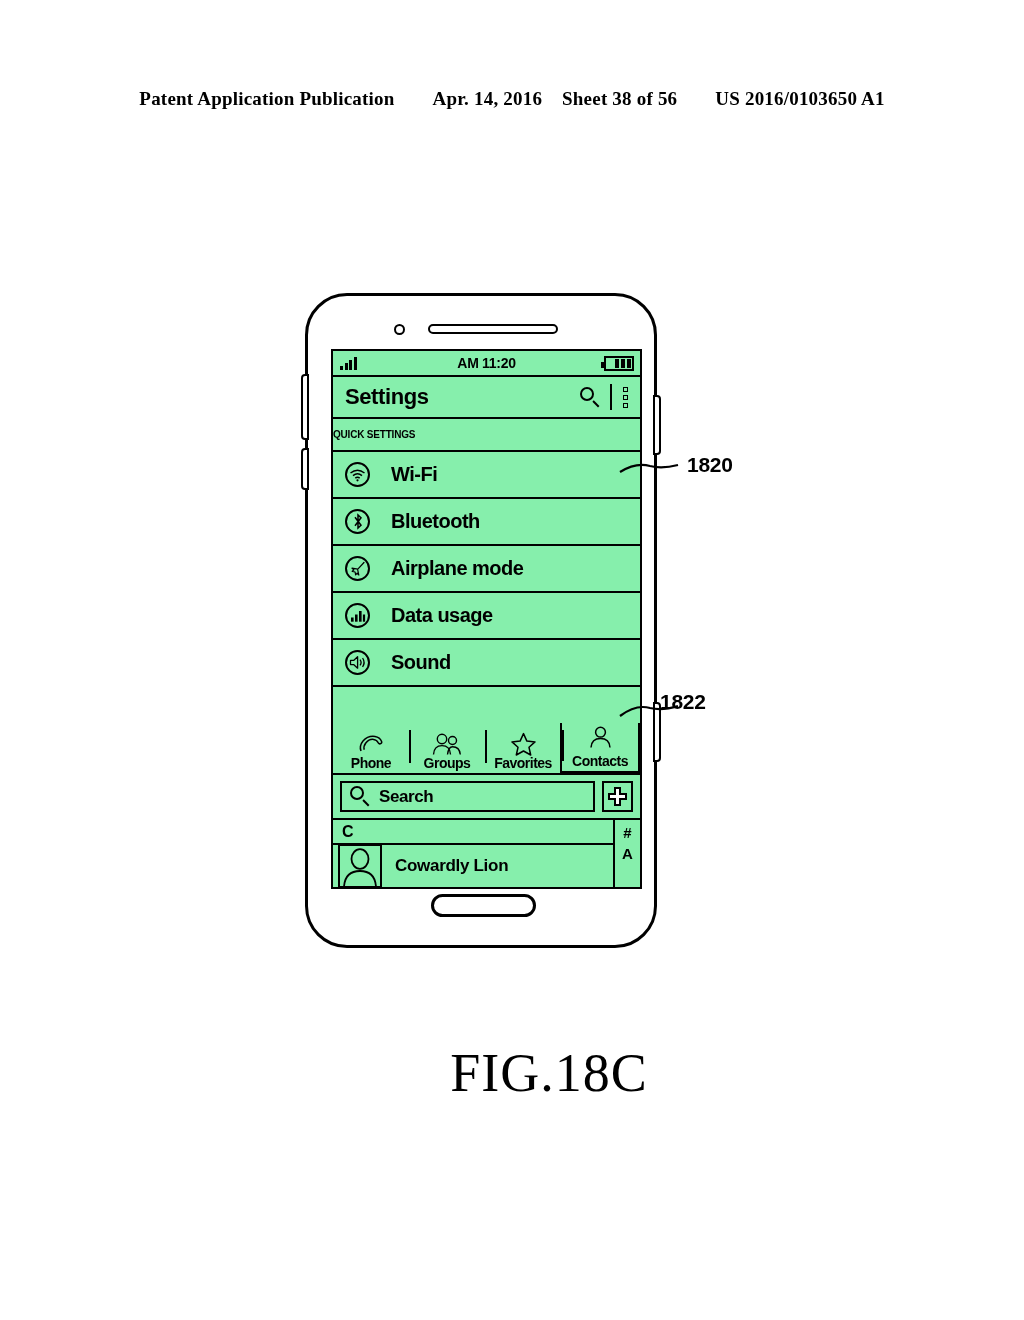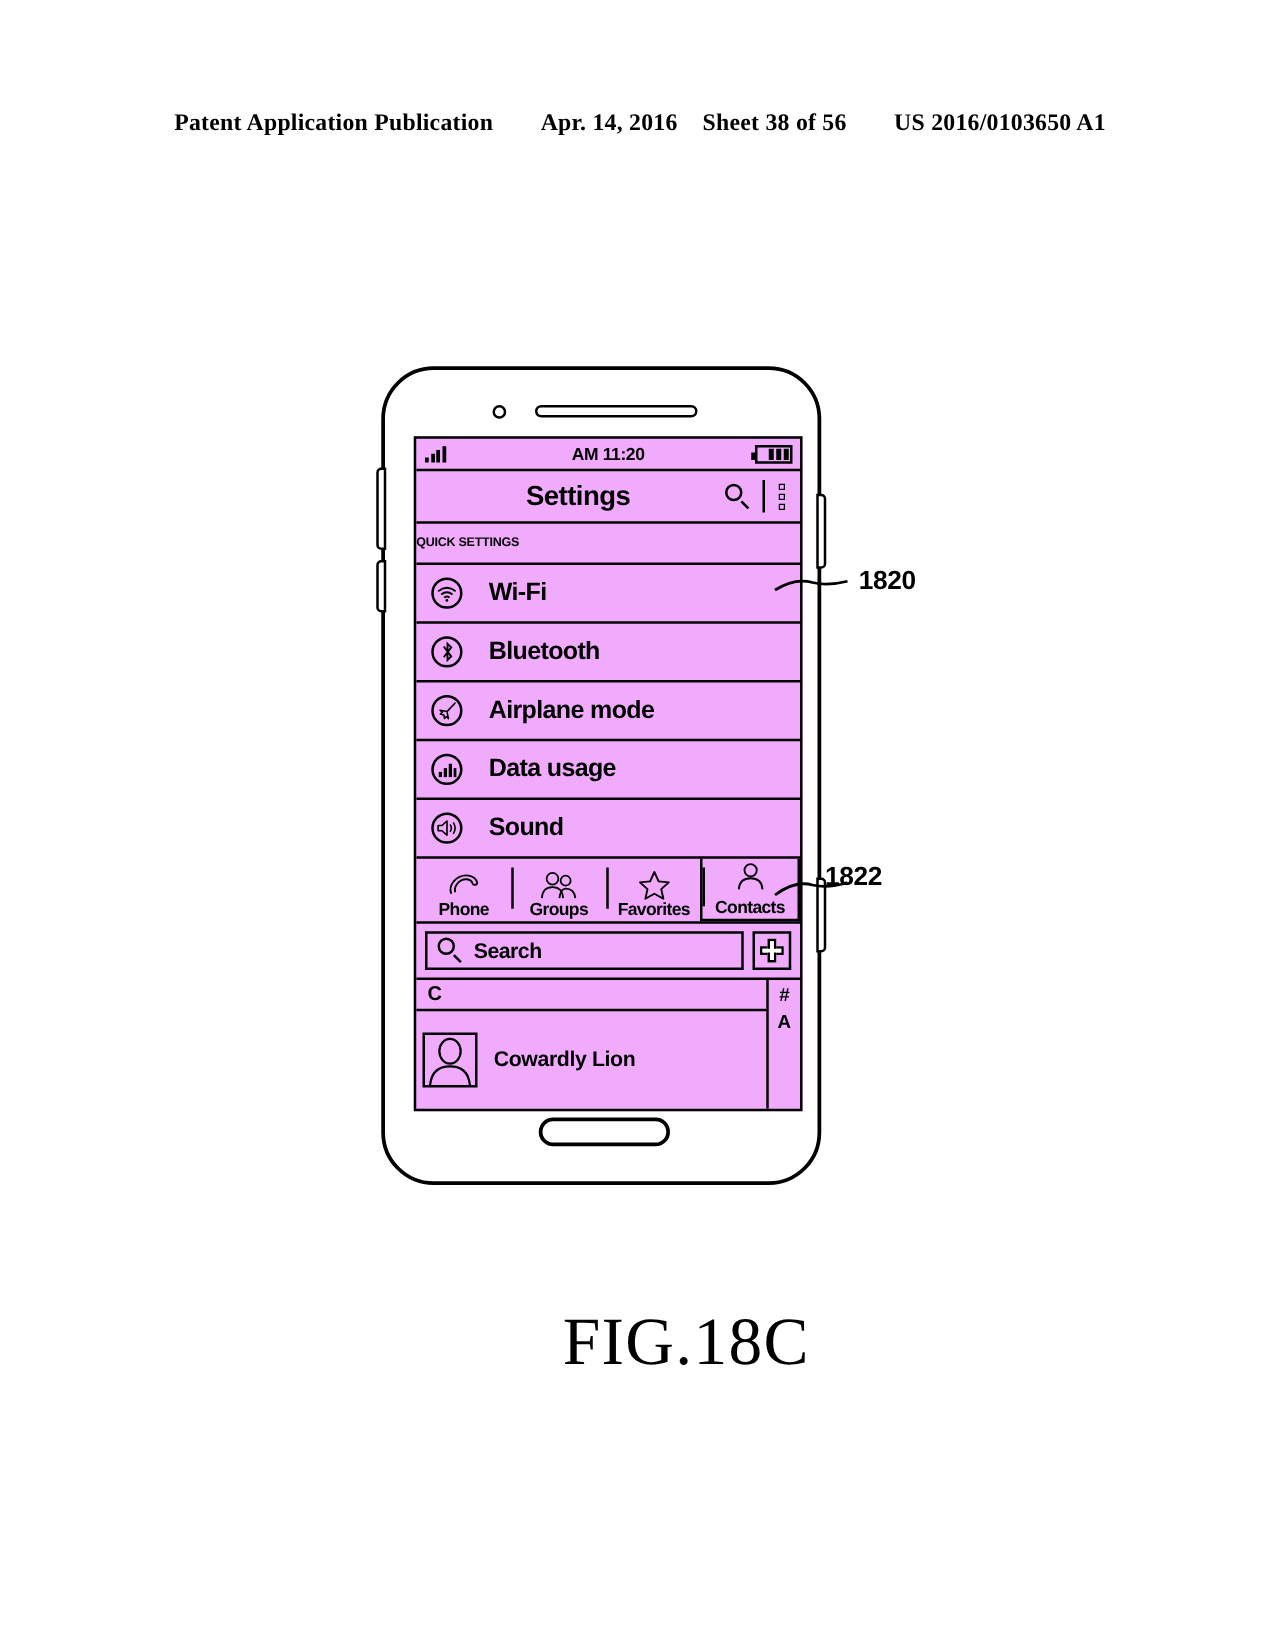--- a/index.html
+++ b/index.html
@@ -127,21 +127,21 @@
 
   
   .screen {
     position: absolute;
     left: 23px;
     top: 53px;
     width: 311px;
     height: 540px;
     border: 2.5px solid #000;
     box-sizing: border-box;
-    background: #f0abfc;
+    background: #86efac;
     overflow: hidden;
     display: flex;
     flex-direction: column;
   }
 
   
   .status-bar {
     height: 26px;
     flex: 0 0 26px;
     border-bottom: 2.5px solid #000;
@@ -203,21 +203,20 @@
     display: flex;
     align-items: center;
     padding: 0 8px 0 12px;
     box-sizing: border-box;
   }
   .titlebar .title {
     font-size: 22px;
     font-weight: bold;
     letter-spacing: -0.4px;
     flex: 1;
-    text-align: center;
   }
   .icon-search {
     width: 21px; height: 21px;
     position: relative;
     margin-right: 9px;
   }
   .icon-search::before {
     content: "";
     position: absolute;
     left: 0; top: 0;
@@ -296,20 +295,21 @@
     letter-spacing: -0.5px;
   }
 
   
   .tabbar {
     flex: 0 0 52px;
     border-bottom: 2.5px solid #000;
     display: flex;
     align-items: stretch;
     box-sizing: border-box;
+    margin-top: 36px;
   }
   .tab {
     flex: 1;
     display: flex;
     flex-direction: column;
     align-items: center;
     justify-content: flex-end;
     padding-bottom: 2px;
     position: relative;
     box-sizing: border-box;

